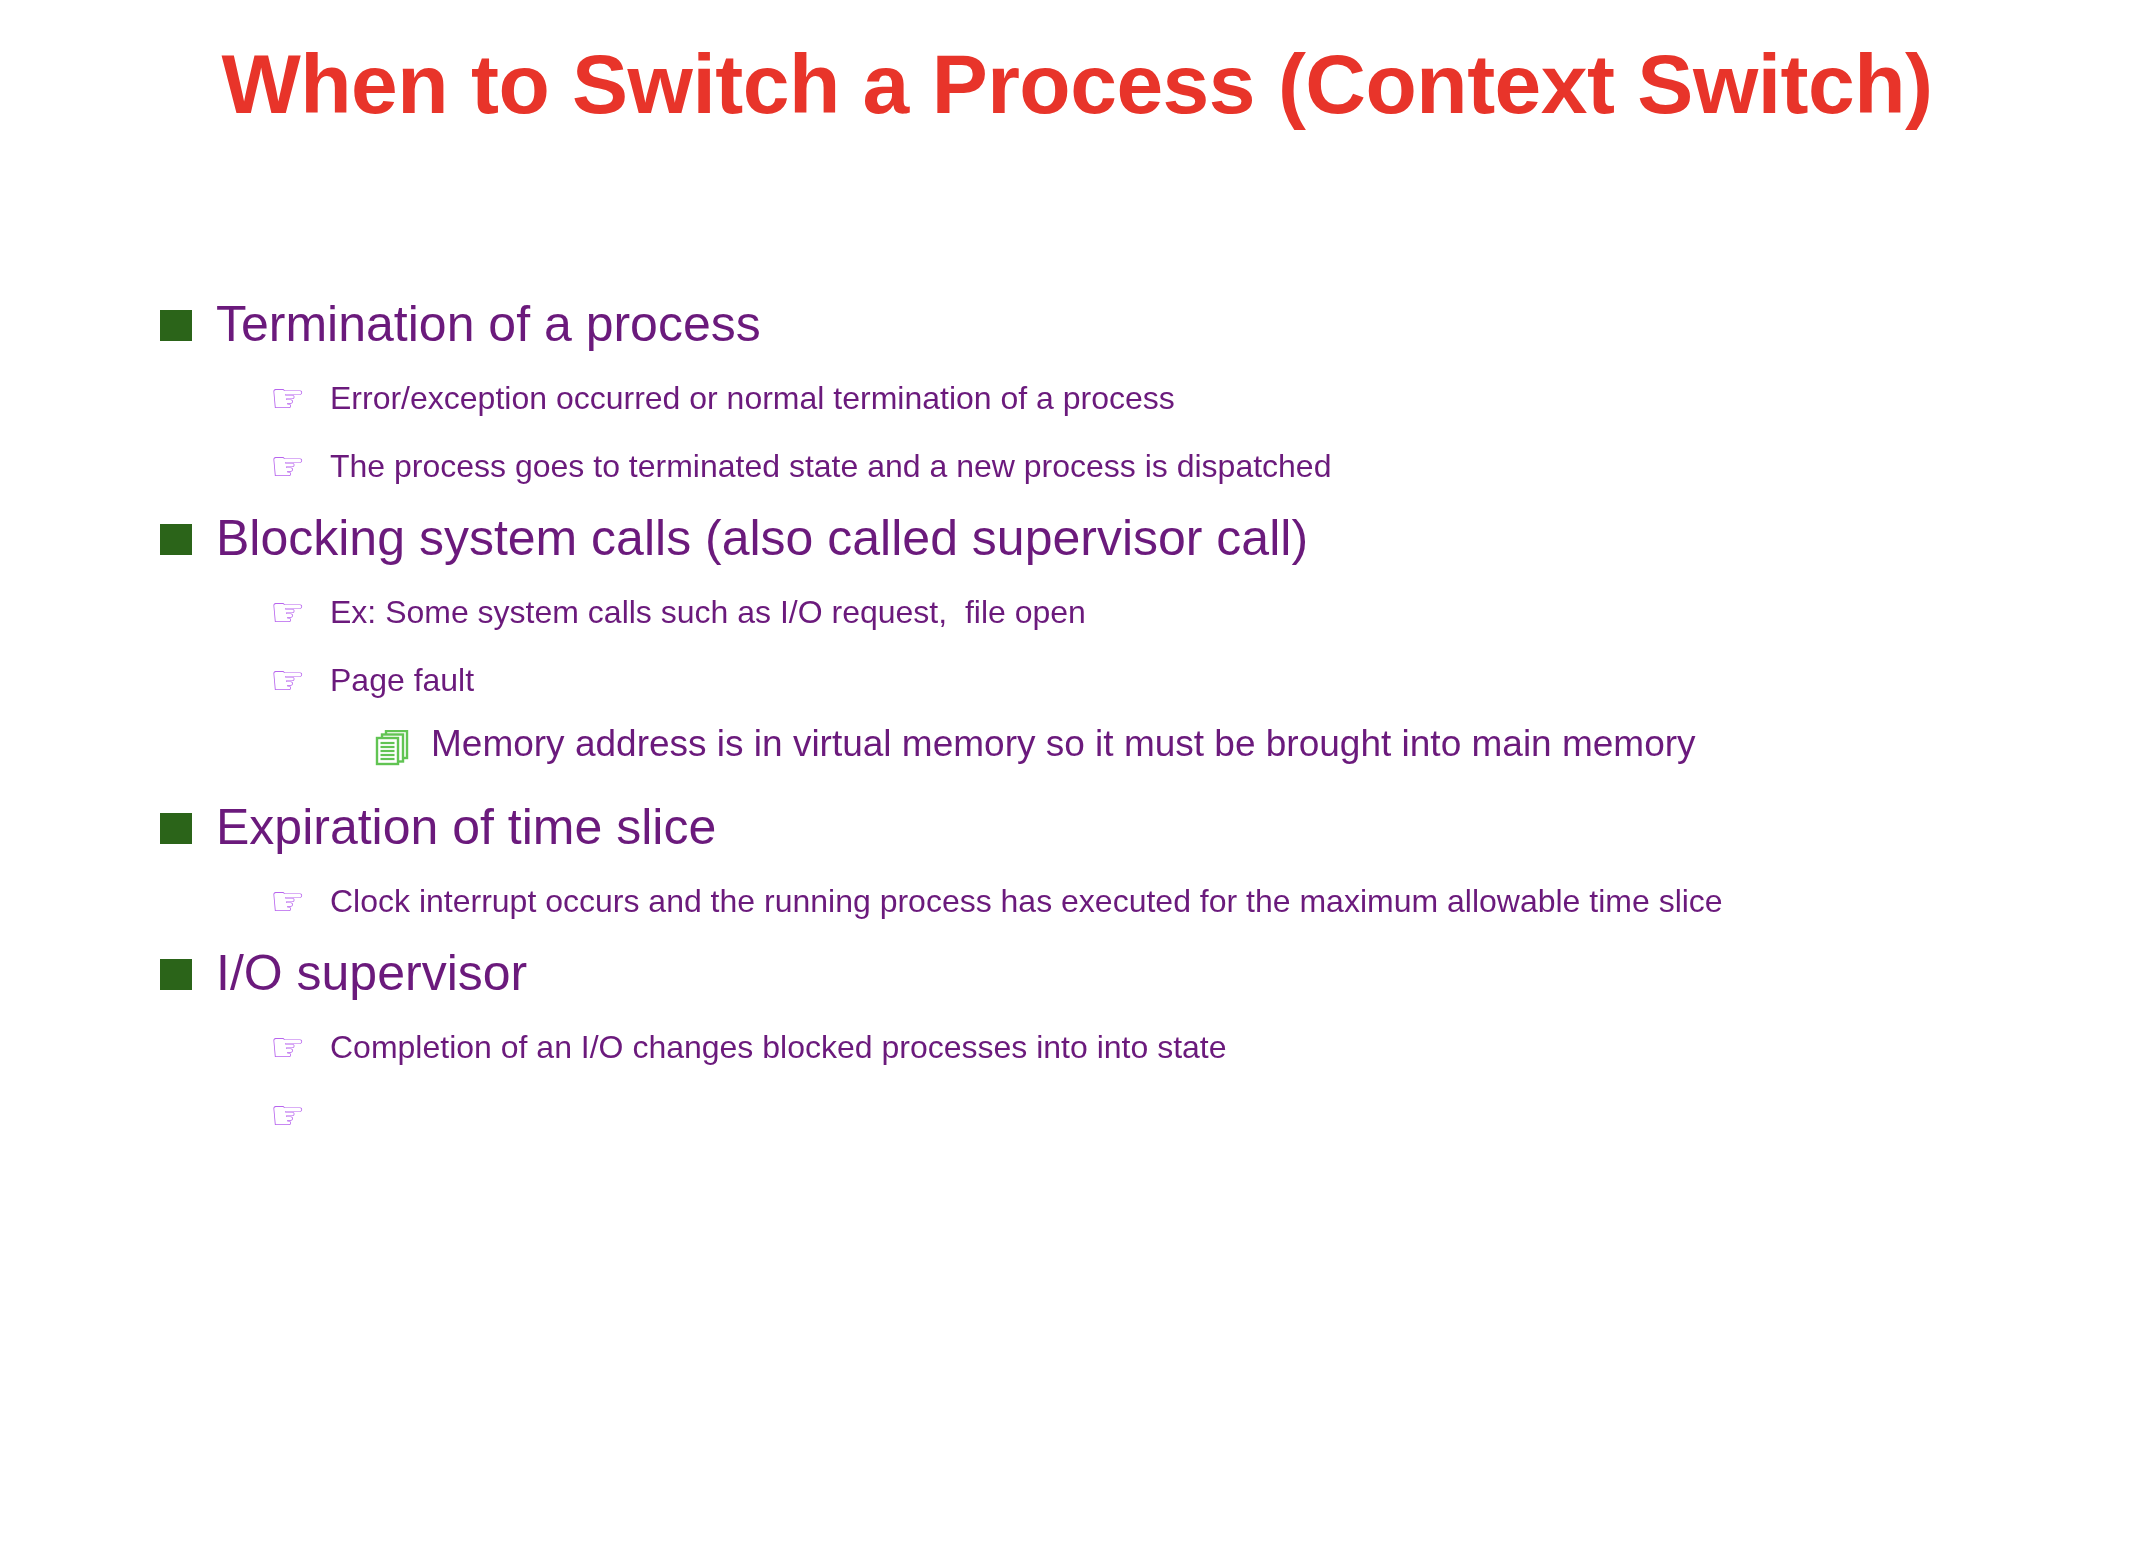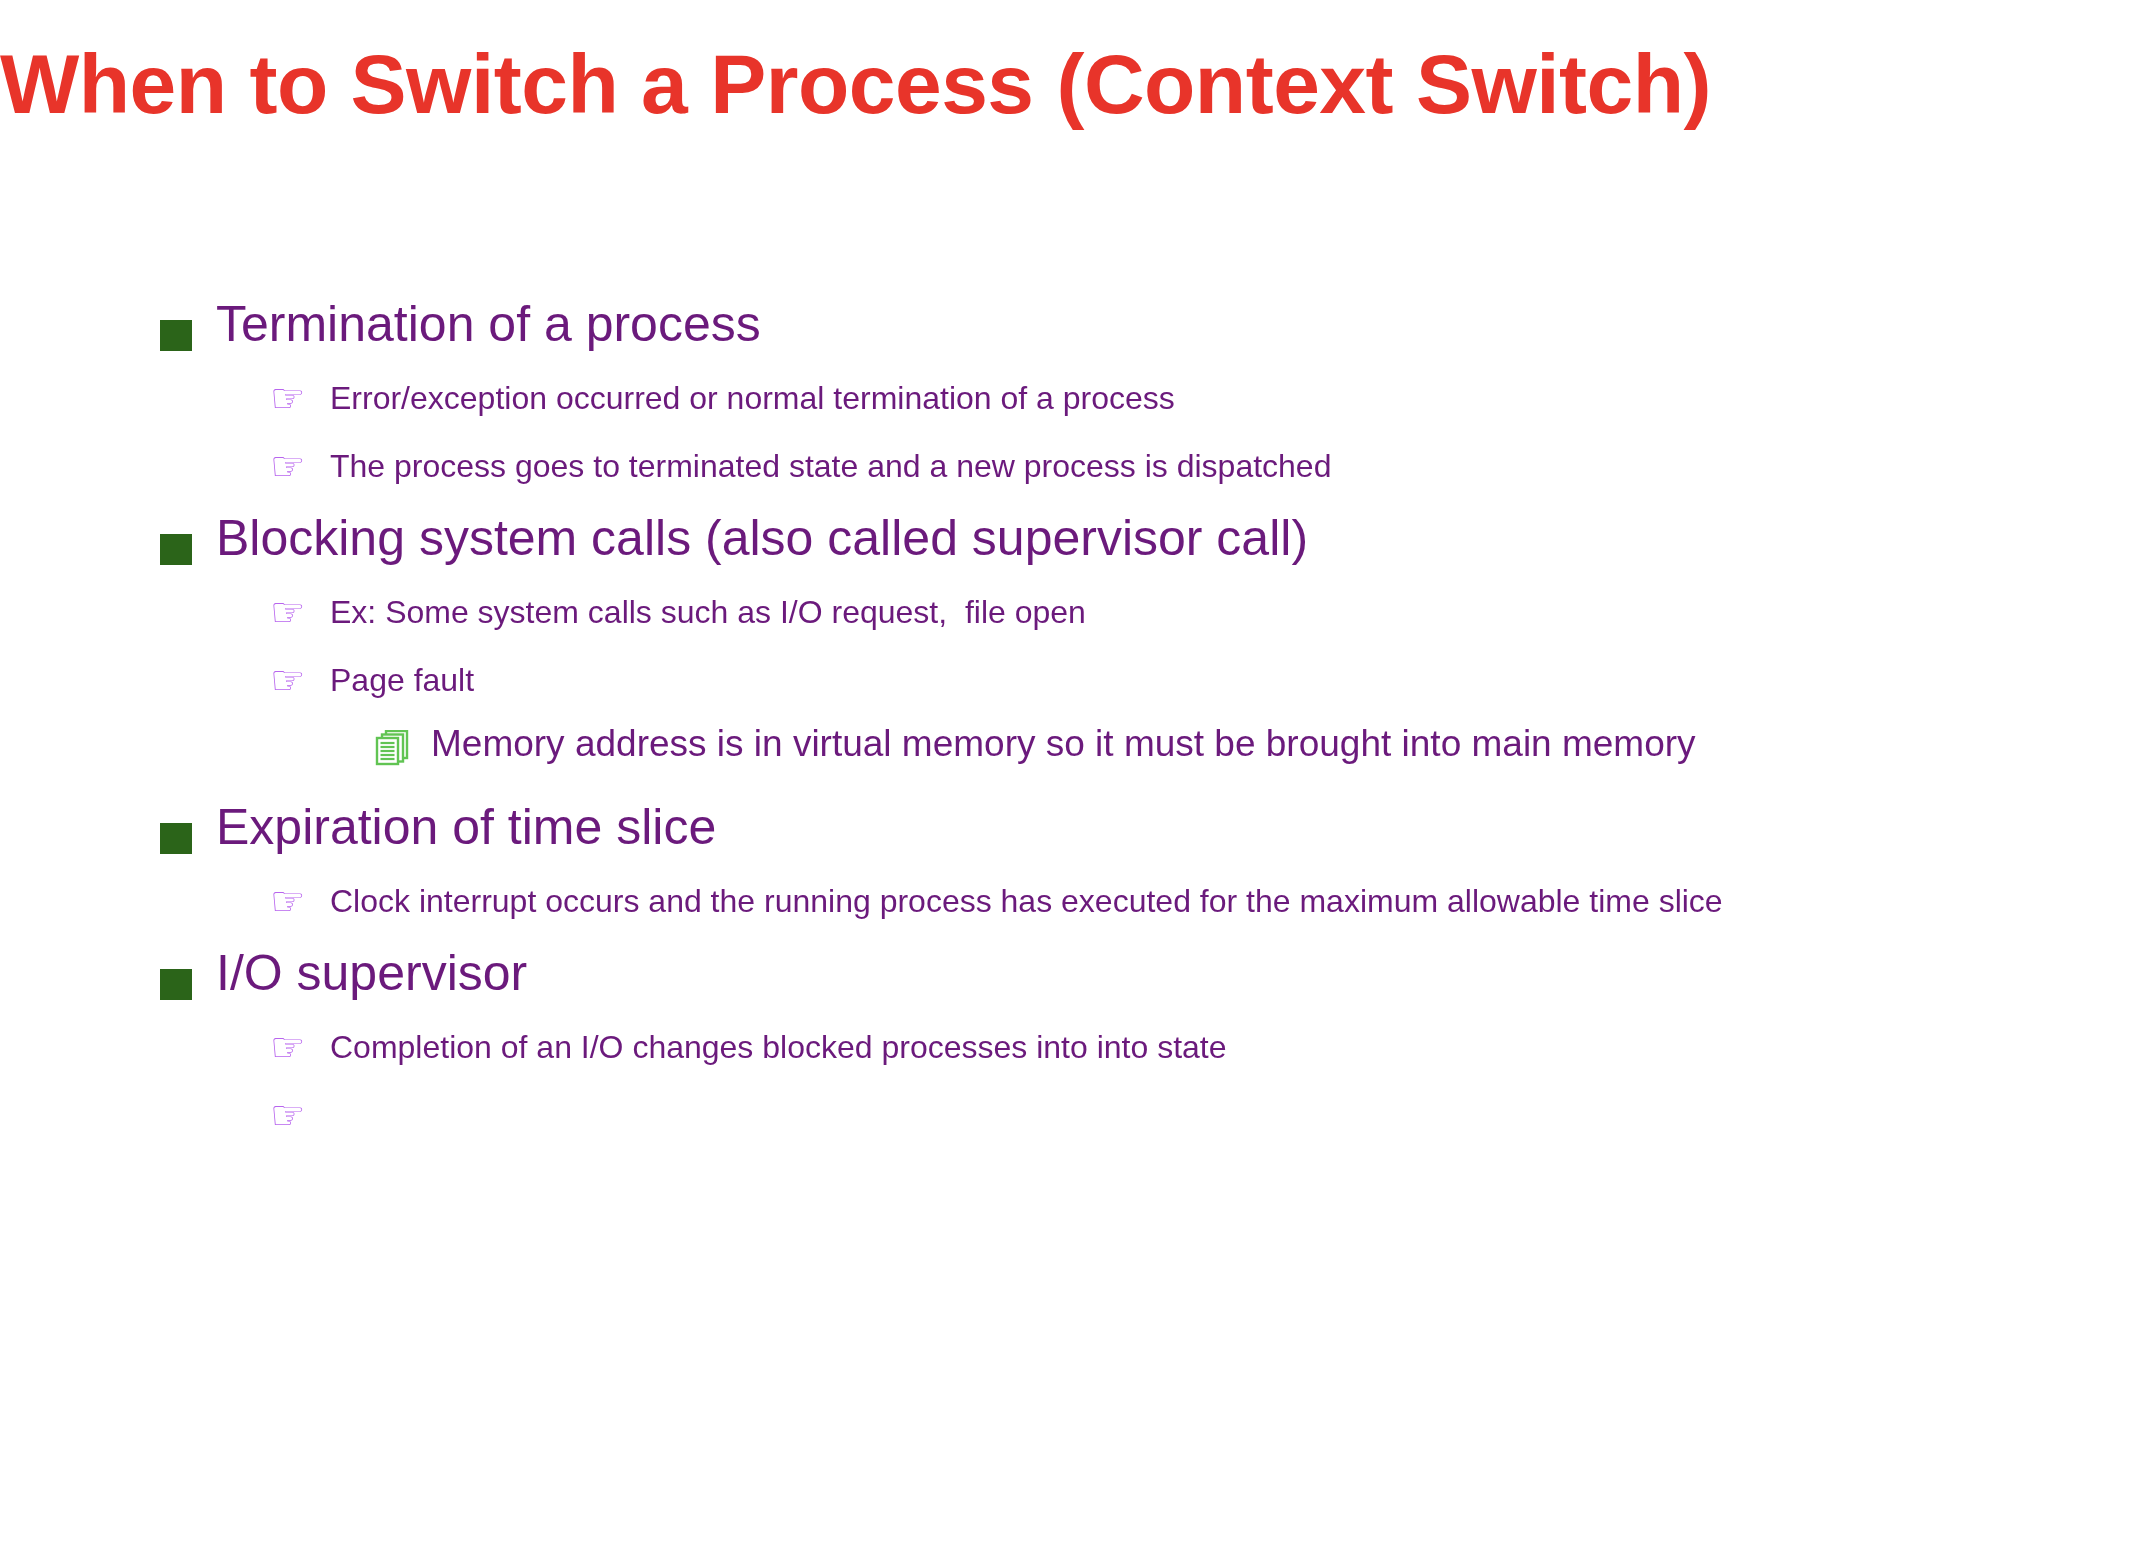--- a/index.html
+++ b/index.html
@@ -22,21 +22,21 @@
     background: #ffffff;
     box-sizing: border-box;
   }
 
   
   .slide-title {
     position: absolute;
     left: 0;
     top: 40px;
     width: 2154px;
-    text-align: left;
+    text-align: center;
     color: #E8342A;
     font-family: "Liberation Sans", sans-serif;
     font-weight: bold;
     font-size: 84px;
     line-height: 1.05;
     letter-spacing: -0.5px;
     white-space: nowrap;
   }
 
   
@@ -50,21 +50,20 @@
   .bullet-row {
     display: flex;
     align-items: flex-start;
     color: #6B1A7C;
   }
 
   
   .lvl1 {
     margin-left: 0px;
     margin-bottom: 6px;
-    align-items: center;
   }
   .lvl1 .marker {
     flex: 0 0 auto;
     width: 56px;
     padding-top: 22px;
     line-height: 0;
   }
   .sq {
     display: inline-block;
     width: 32px;

